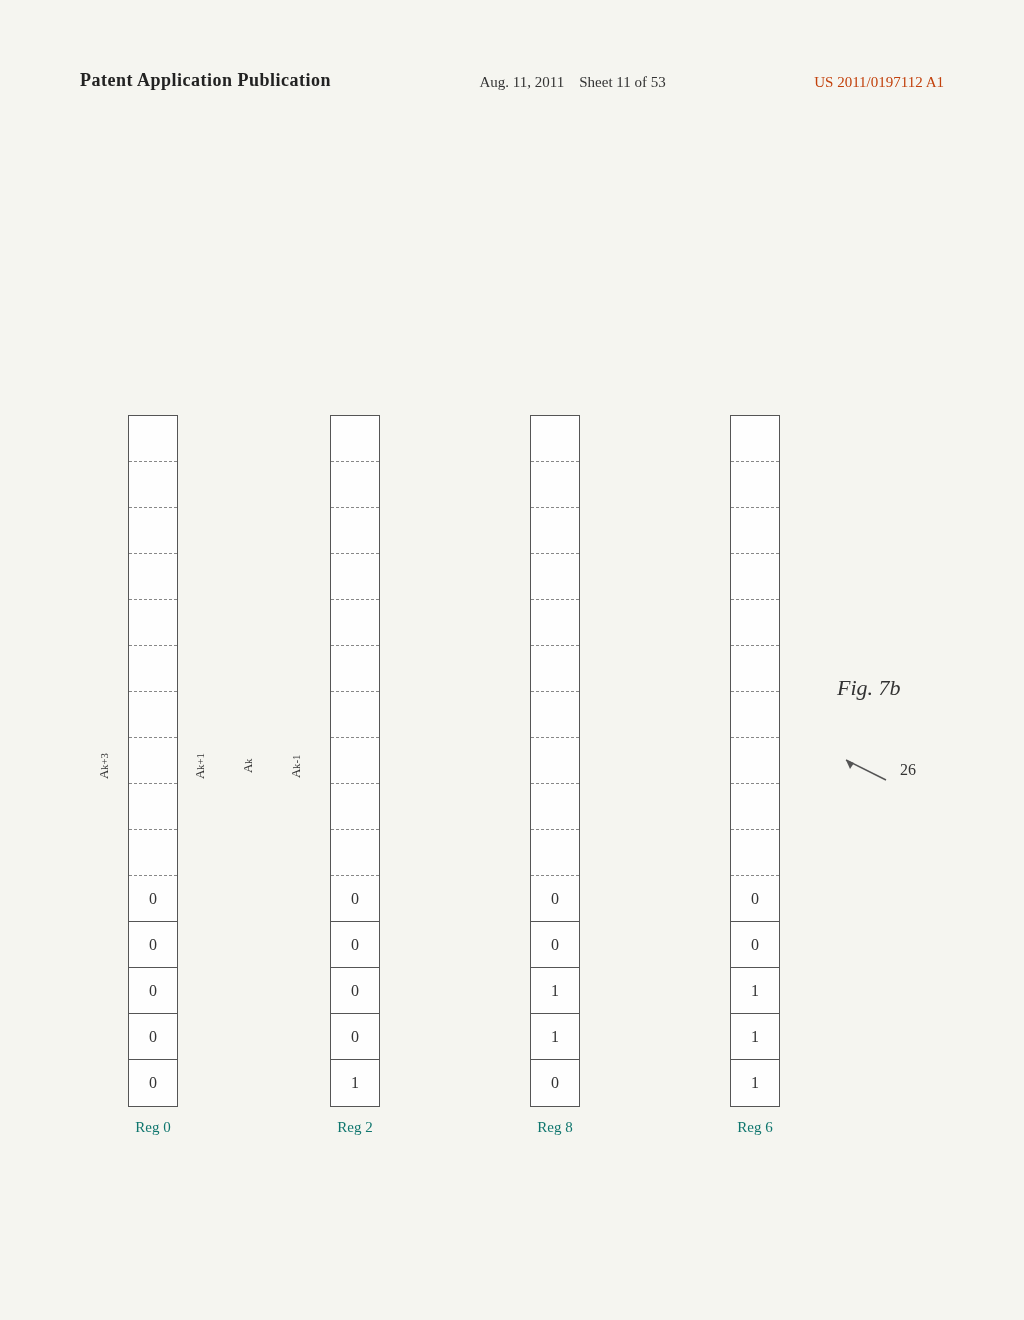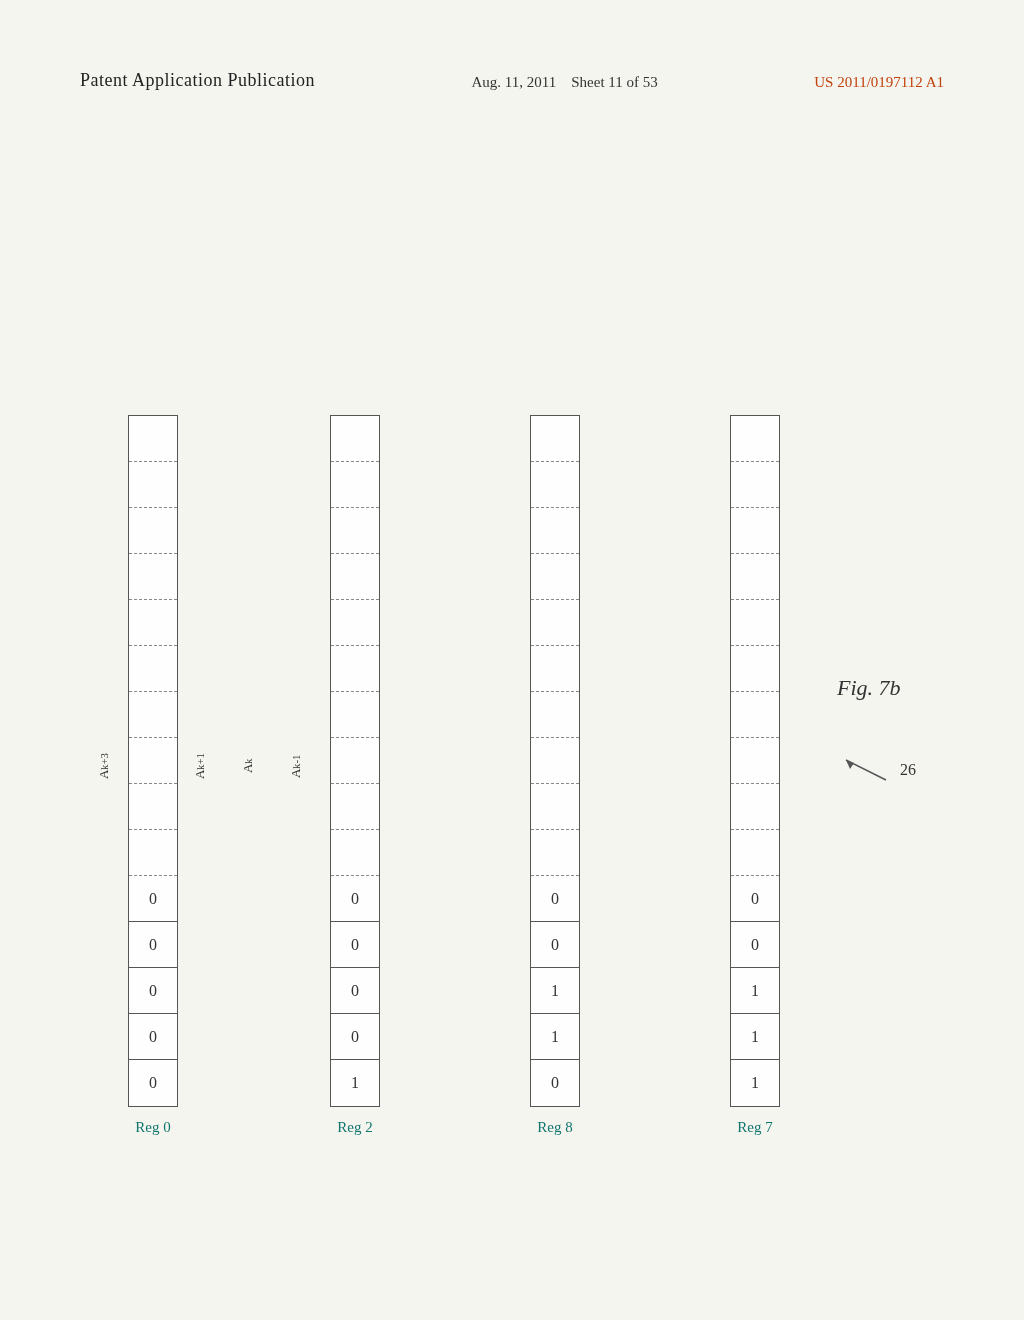--- a/index.html
+++ b/index.html
@@ -23,21 +23,21 @@
       padding: 0 80px;
     }
 
     .header-left {
       display: flex;
       flex-direction: column;
     }
 
     .header-title {
       font-size: 18px;
-      font-weight: normal;
+      font-weight: bold;
       color: #222;
       letter-spacing: 0.5px;
     }
 
     .header-center {
       font-size: 15px;
       color: #333;
       text-align: right;
       padding-top: 4px;
     }
@@ -187,21 +187,21 @@
       <div class="reg-cell"></div>
       <div class="reg-cell"></div>
       <div class="reg-cell"></div>
       <div class="reg-cell"></div>
       <div class="reg-cell solid-border">0</div>
       <div class="reg-cell solid-border">0</div>
       <div class="reg-cell solid-border">1</div>
       <div class="reg-cell solid-border">1</div>
       <div class="reg-cell" style="border-bottom:none;">1</div>
     </div>
-    <div class="reg-label">Reg 7</div>
+    <div class="reg-label">Reg 6</div>
   </div>
 
   <div style="position: absolute; top: 480px; left: 820px; font-size: 22px; font-style: italic; font-family: 'Times New Roman', serif; color: #333; margin-left: 17px;">Fig. 7b</div>
 
   <div style="position: absolute; top: 560px; left: 836px; display: flex; align-items: center; gap: 4px;">
 
     <svg width="60" height="30" style="overflow: visible;">
       <line x1="50" y1="25" x2="10" y2="5" stroke="#555" stroke-width="1.5"></line>
       <polygon points="10,5 18,8 14,14" fill="#555"></polygon>
     </svg>

